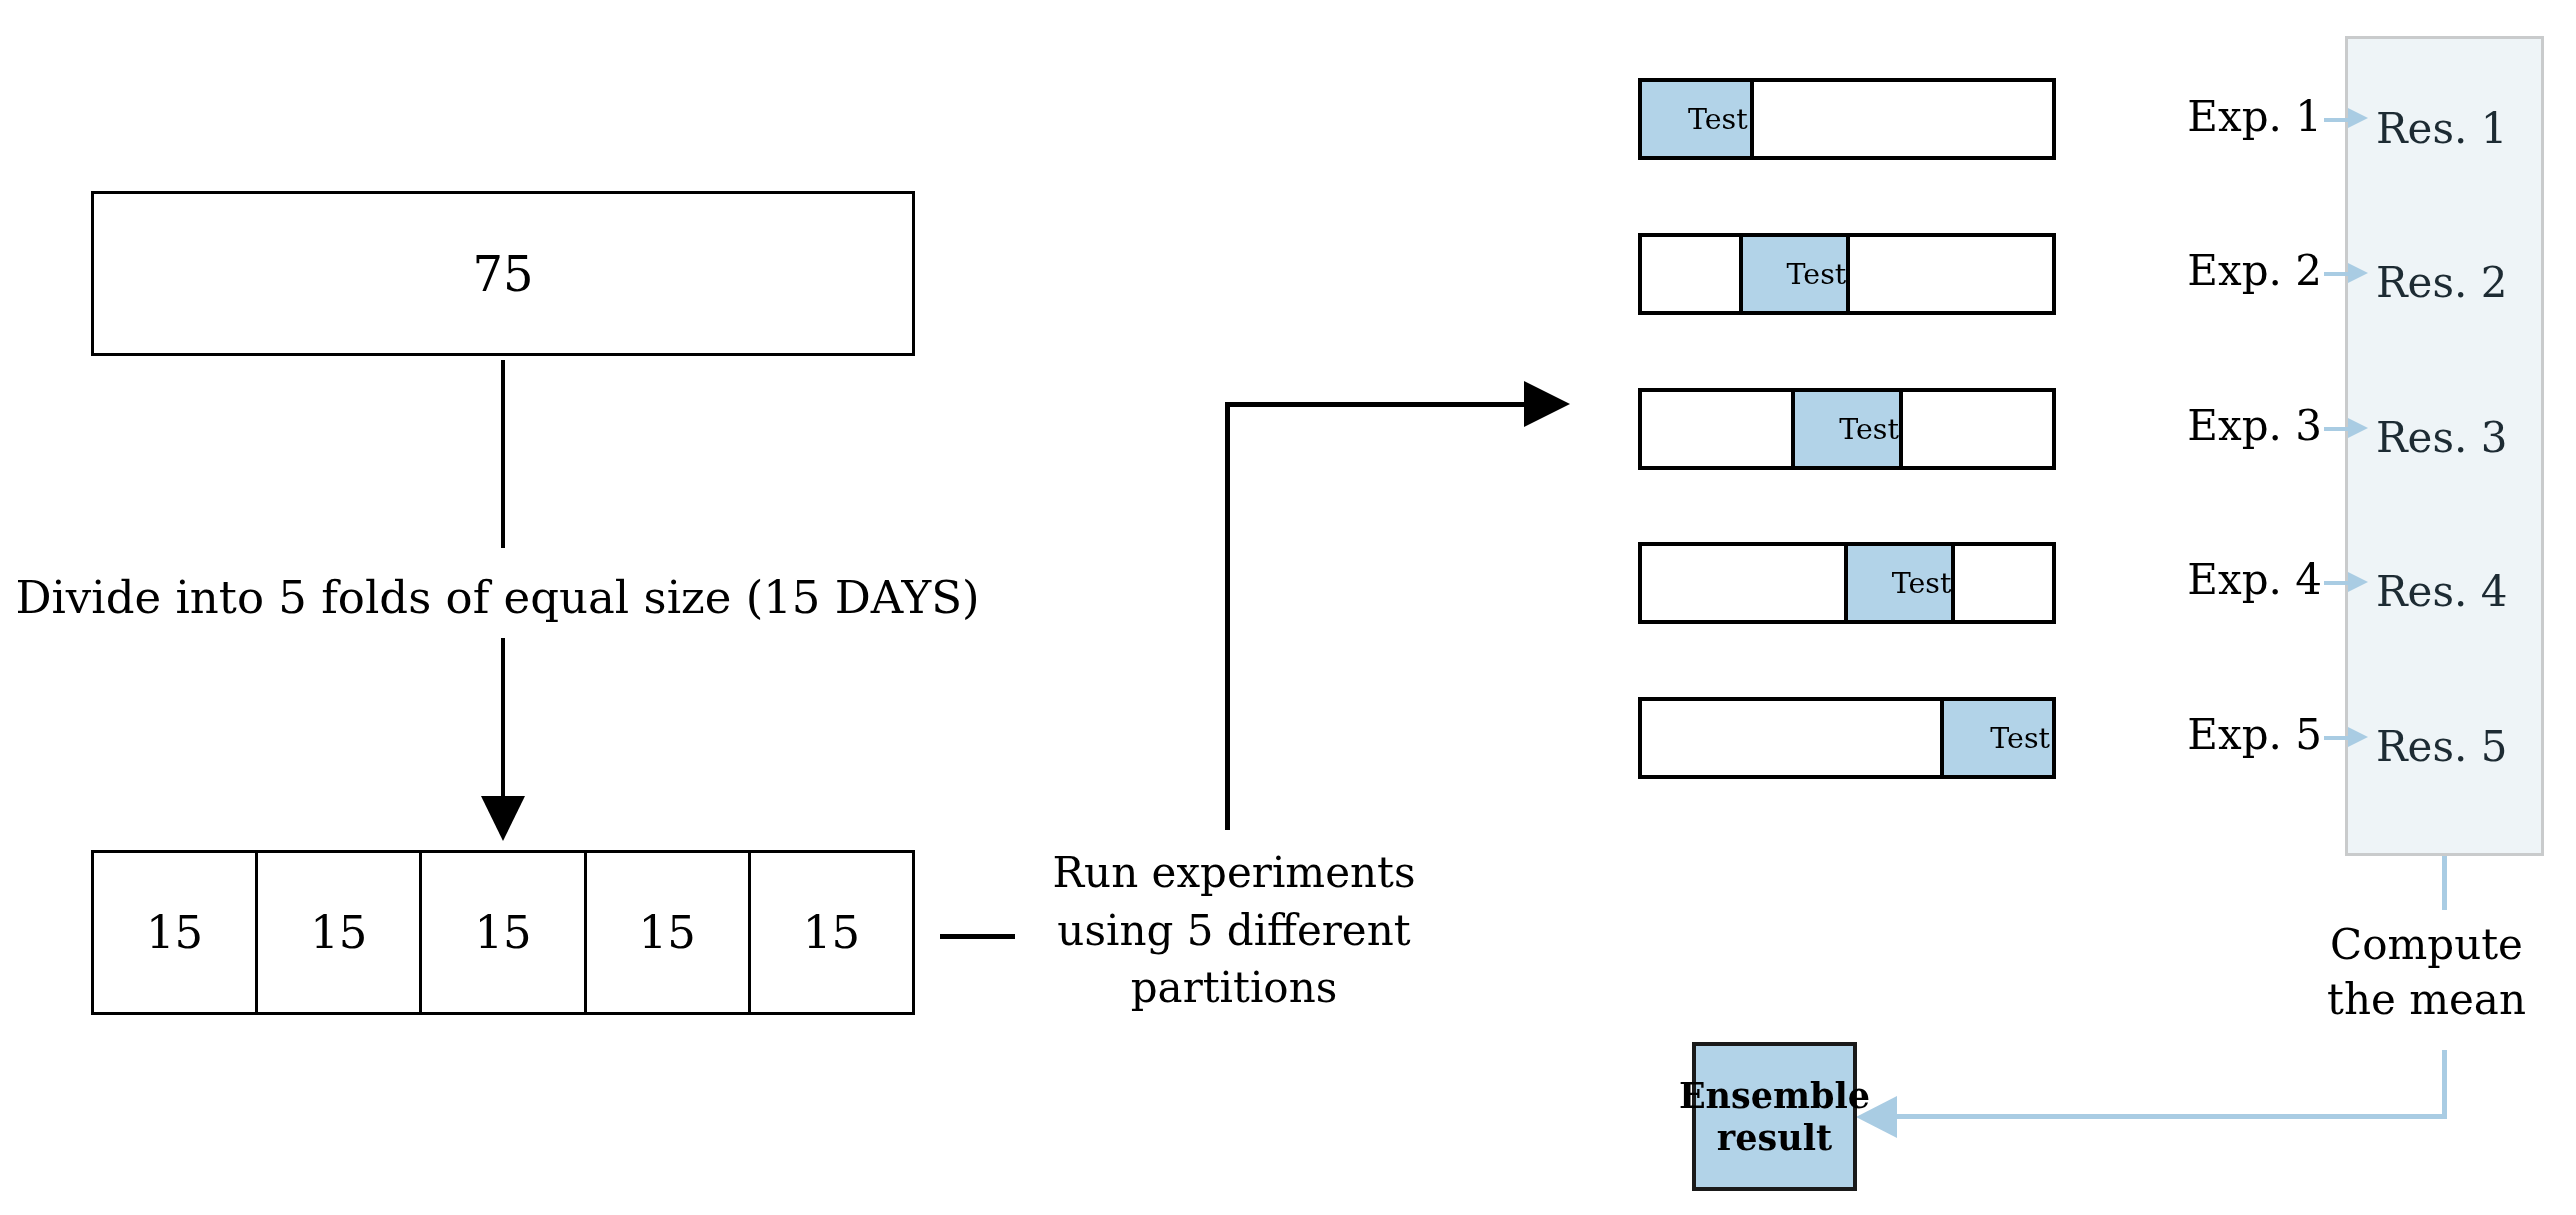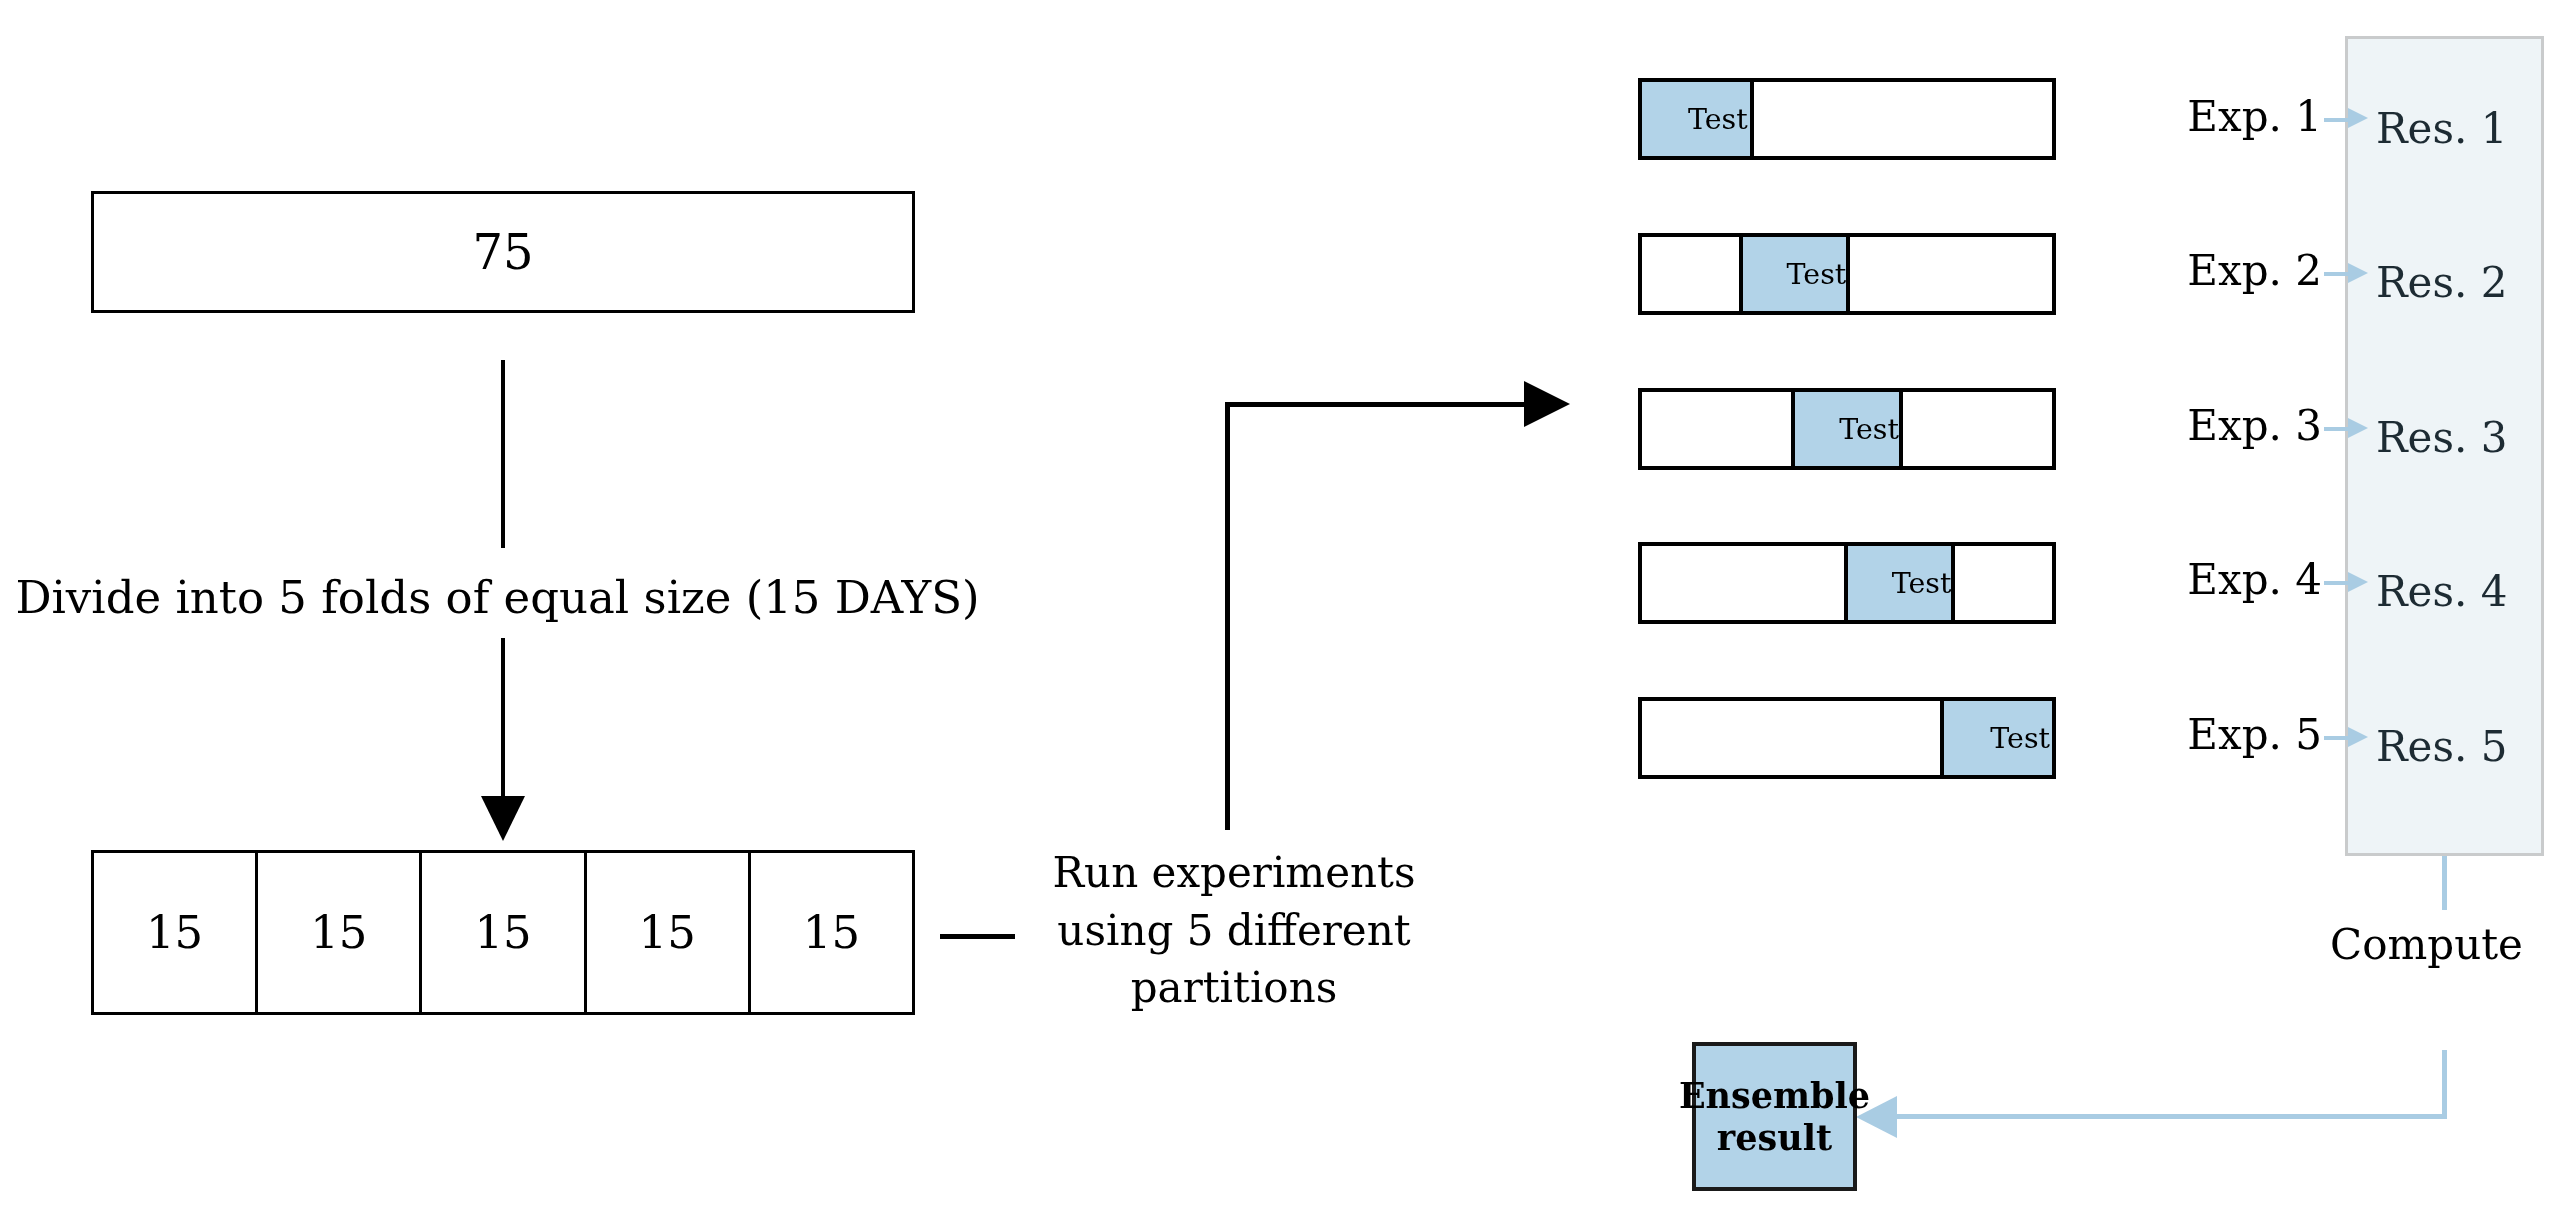--- a/index.html
+++ b/index.html
@@ -27,21 +27,21 @@
   #dataset-title {
     left: 261px; top: 81px;
     width: 492px;
     text-align: center;
     font-size: 45px;
     letter-spacing: 0.4px;
     white-space: nowrap;
   }
   #dataset-box {
     left: 91px; top: 191px;
-    width: 824px; height: 122px;
+    width: 824px; height: 165px;
     border: 3.8px solid #000000;
     box-sizing: border-box;
     background: #ffffff;
     display: flex;
     align-items: center;
     justify-content: center;
   }
   #dataset-box .val { font-size: 48px; }
 
   #divide-label {
@@ -307,20 +307,21 @@
       <div class="abs res-label" style="left: 2376px; top: 555px;">Res. 4</div>
       <div class="abs exp-label" style="left: 2153px; top: 710px;">Exp. 5</div>
       <div class="abs conn-arrow-line" style="left: 2324px; top: 736px; width: 26px;"></div>
       <div class="abs conn-arrow-head" style="left: 2348px; top: 727px;"></div>
       <div class="abs res-label" style="left: 2376px; top: 710px;">Res. 5</div>
     </div>
 
   <div class="abs" id="mean-line-a"></div>
   <div class="abs" id="mean-caption">
     <div>Compute</div>
+    <div>the mean</div>
   </div>
   <div class="abs" id="mean-line-b"></div>
   <div class="abs" id="mean-line-h"></div>
   <div class="abs" id="mean-arrow-head"></div>
 
   <div class="abs" id="ensemble-card">
     <div>
       <div>Ensemble</div>
       <div>result</div>
     </div>

